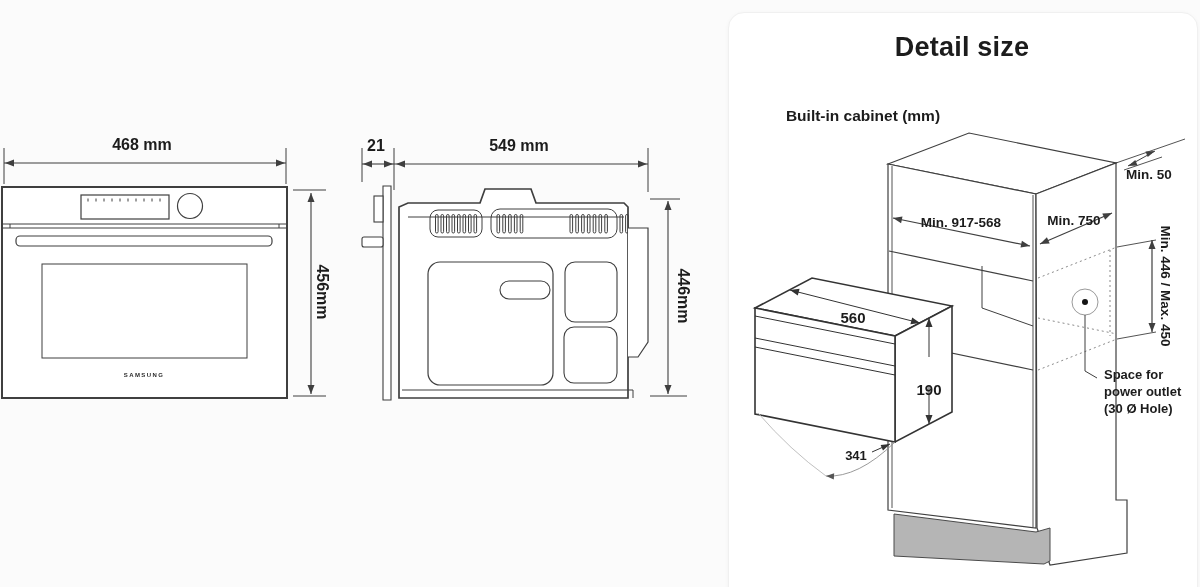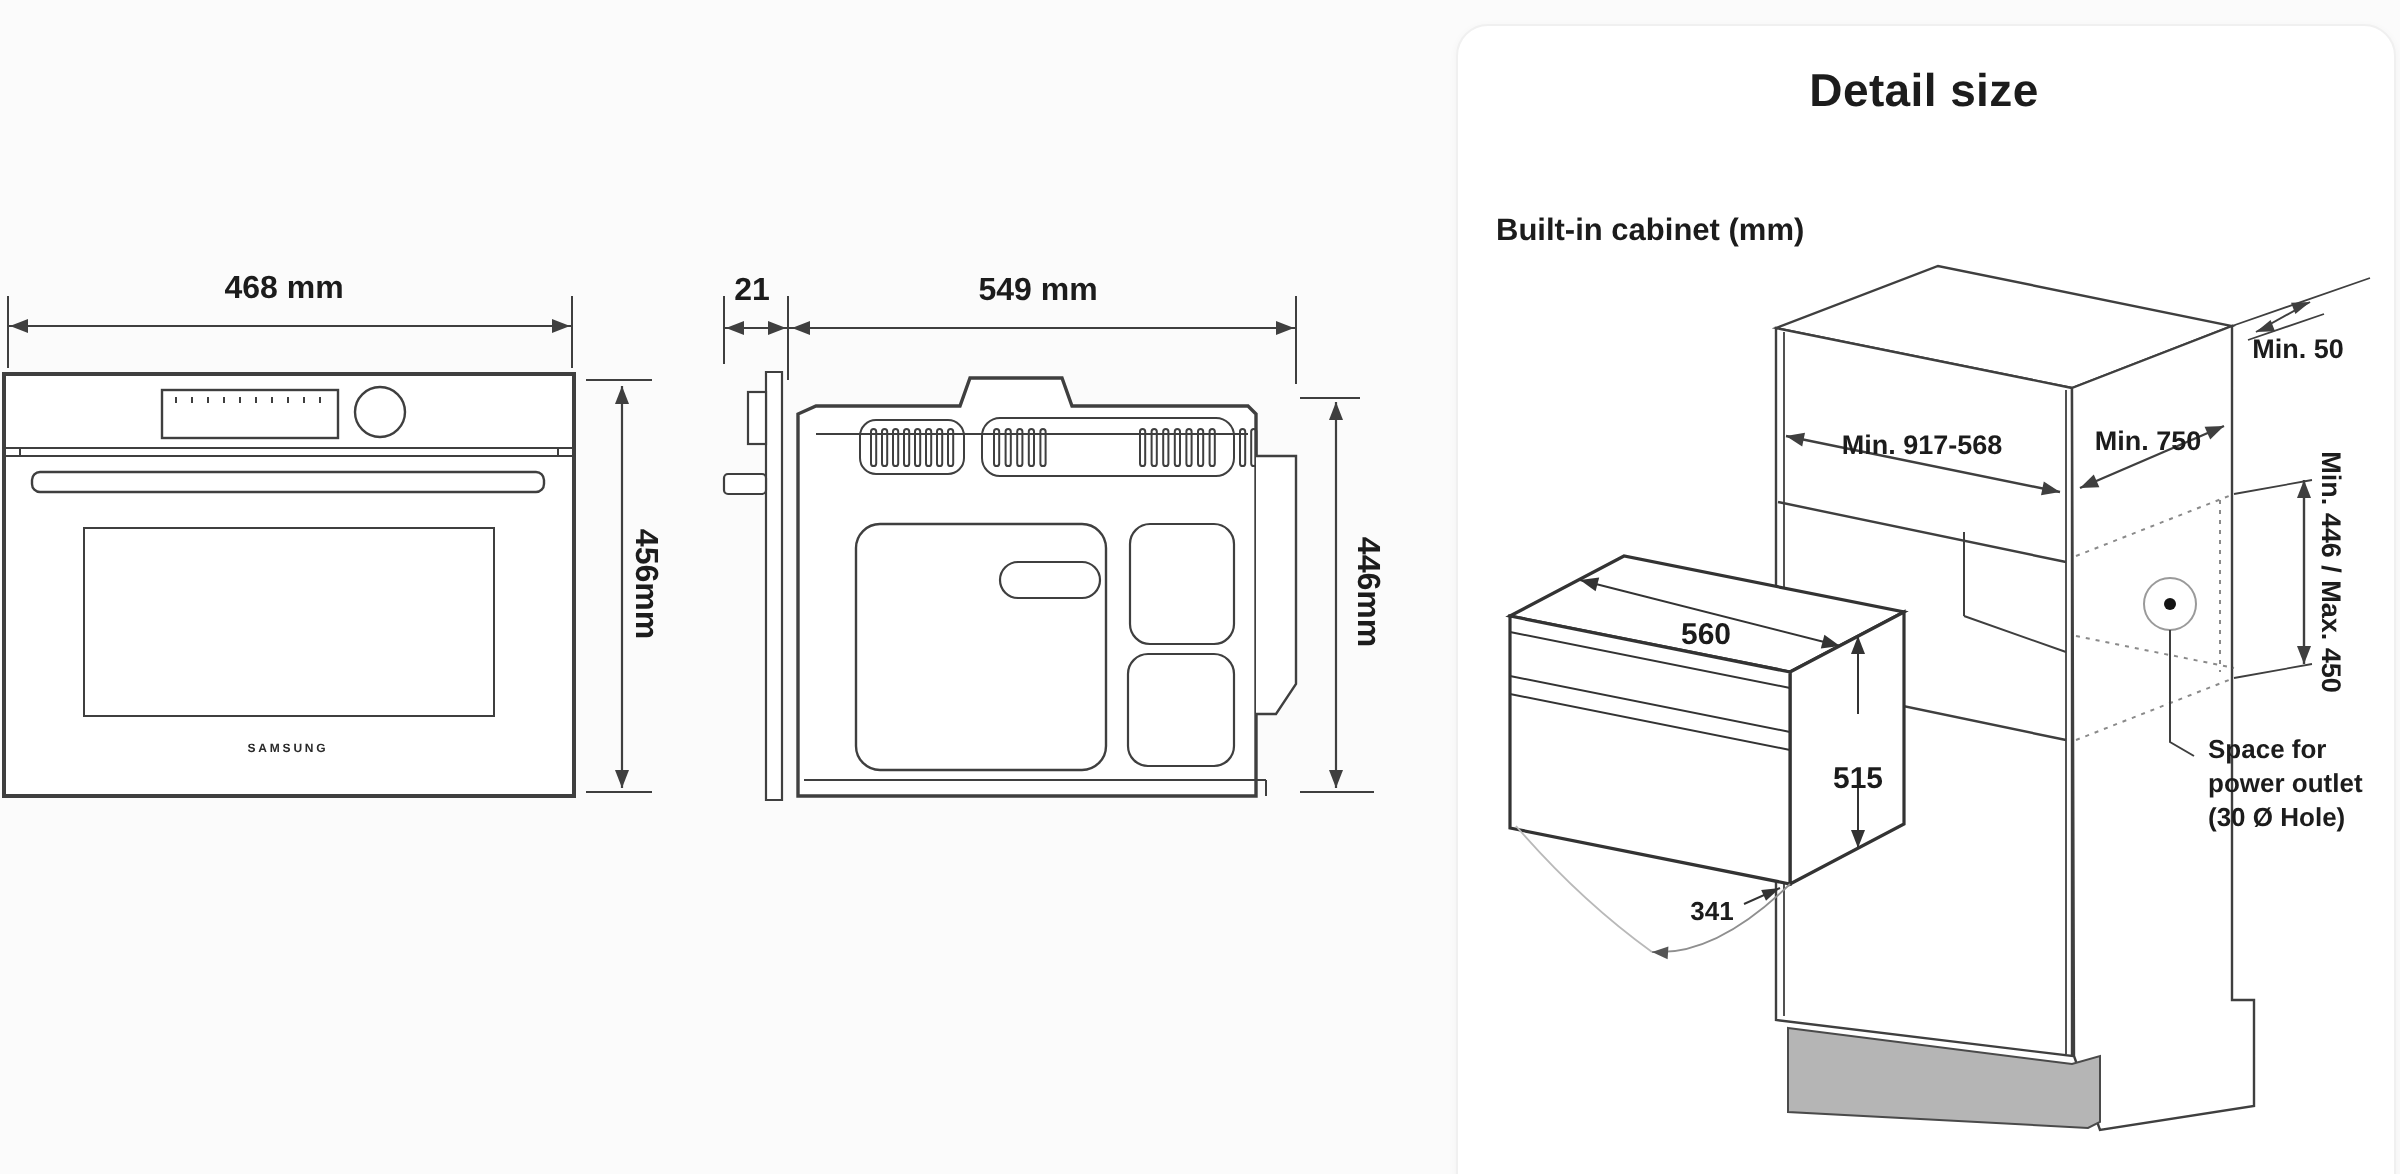--- a/index.html
+++ b/index.html
@@ -16,21 +16,21 @@
   }
   svg.canvas{position:absolute;left:0;top:0;z-index:2;}
   .lbl{
     position:absolute;z-index:3;text-align:center;
     font-weight:700;color:#1c1c1c;line-height:1.1;white-space:nowrap;
   }
   .dim-lg{font-size:16px;}
   .dim-md{font-size:15px;margin-top:20px;}
   .dim-sm{font-size:13.5px;}
   .rot90{transform:rotate(90deg);}
-  .title{font-size:23px;font-weight:700;letter-spacing:0.2px;}
+  .title{font-size:27px;font-weight:700;letter-spacing:0.2px;}
   .subtitle{font-size:15.5px;text-align:left;}
   .note{
     font-size:13px;text-align:left;line-height:17px;white-space:pre-line;
   }
   .brand{
     font-size:6px;letter-spacing:1.4px;color:#2a2a2a;font-weight:700;
   }
 </style>
 </head>
 <body>
@@ -188,32 +188,32 @@
     <path d="M929,318 V357 M929,386 V424" stroke-width="1"></path>
     <polygon points="929,318 925.5,327 932.5,327" fill="#333333" stroke="none"></polygon>
     <polygon points="929,424 925.5,415 932.5,415" fill="#333333" stroke="none"></polygon>
 
     <path d="M872,452 L890,444" stroke-width="1"></path>
     <polygon points="890,444 883,450.4 880.6,445" fill="#333333" stroke="none"></polygon>
   </g>
 </svg>
 
 <div class="lbl title" style="left:812px;top:33px;width:300px;">Detail size</div>
-<div class="lbl subtitle" style="left:748px;top:107px;width:230px;font-weight:700;">Built-in cabinet (mm)</div>
+<div class="lbl subtitle" style="left:748px;top:107px;width:230px;font-weight:700;text-align:center;">Built-in cabinet (mm)</div>
 
 <div class="lbl dim-lg" style="left:92px;top:136px;width:100px;">468 mm</div>
 <div class="lbl dim-lg rot90" style="left:272px;top:283px;width:100px;height:18px;">456mm</div>
 <div class="lbl brand" style="left:94px;top:372px;width:100px;">SAMSUNG</div>
 
 <div class="lbl dim-lg" style="left:356px;top:137px;width:40px;">21</div>
 <div class="lbl dim-lg" style="left:469px;top:137px;width:100px;">549 mm</div>
 <div class="lbl dim-lg rot90" style="left:633px;top:287px;width:100px;height:18px;">446mm</div>
 
 <div class="lbl dim-sm" style="left:1104px;top:168px;width:90px;">Min. 50</div>
 <div class="lbl dim-sm" style="left:896px;top:216px;width:130px;">Min. 917-568</div>
 <div class="lbl dim-sm" style="left:1029px;top:214px;width:90px;">Min. 750</div>
 <div class="lbl dim-sm rot90" style="left:1089px;top:278px;width:150px;height:16px;">Min. 446 / Max. 450</div>
 <div class="lbl dim-md" style="left:823px;top:290px;width:60px;">560</div>
-<div class="lbl dim-md" style="left:909px;top:362px;width:40px;">515</div>
+<div class="lbl dim-md" style="left:909px;top:362px;width:40px;">190</div>
 <div class="lbl" style="left:826px;top:449px;width:60px;font-size:13px;">341</div>
 <div class="lbl note" style="left:1104px;top:366px;width:120px;font-weight:700;">Space for
 power outlet
 (30 Ø Hole)</div>
 
 </body></html>

